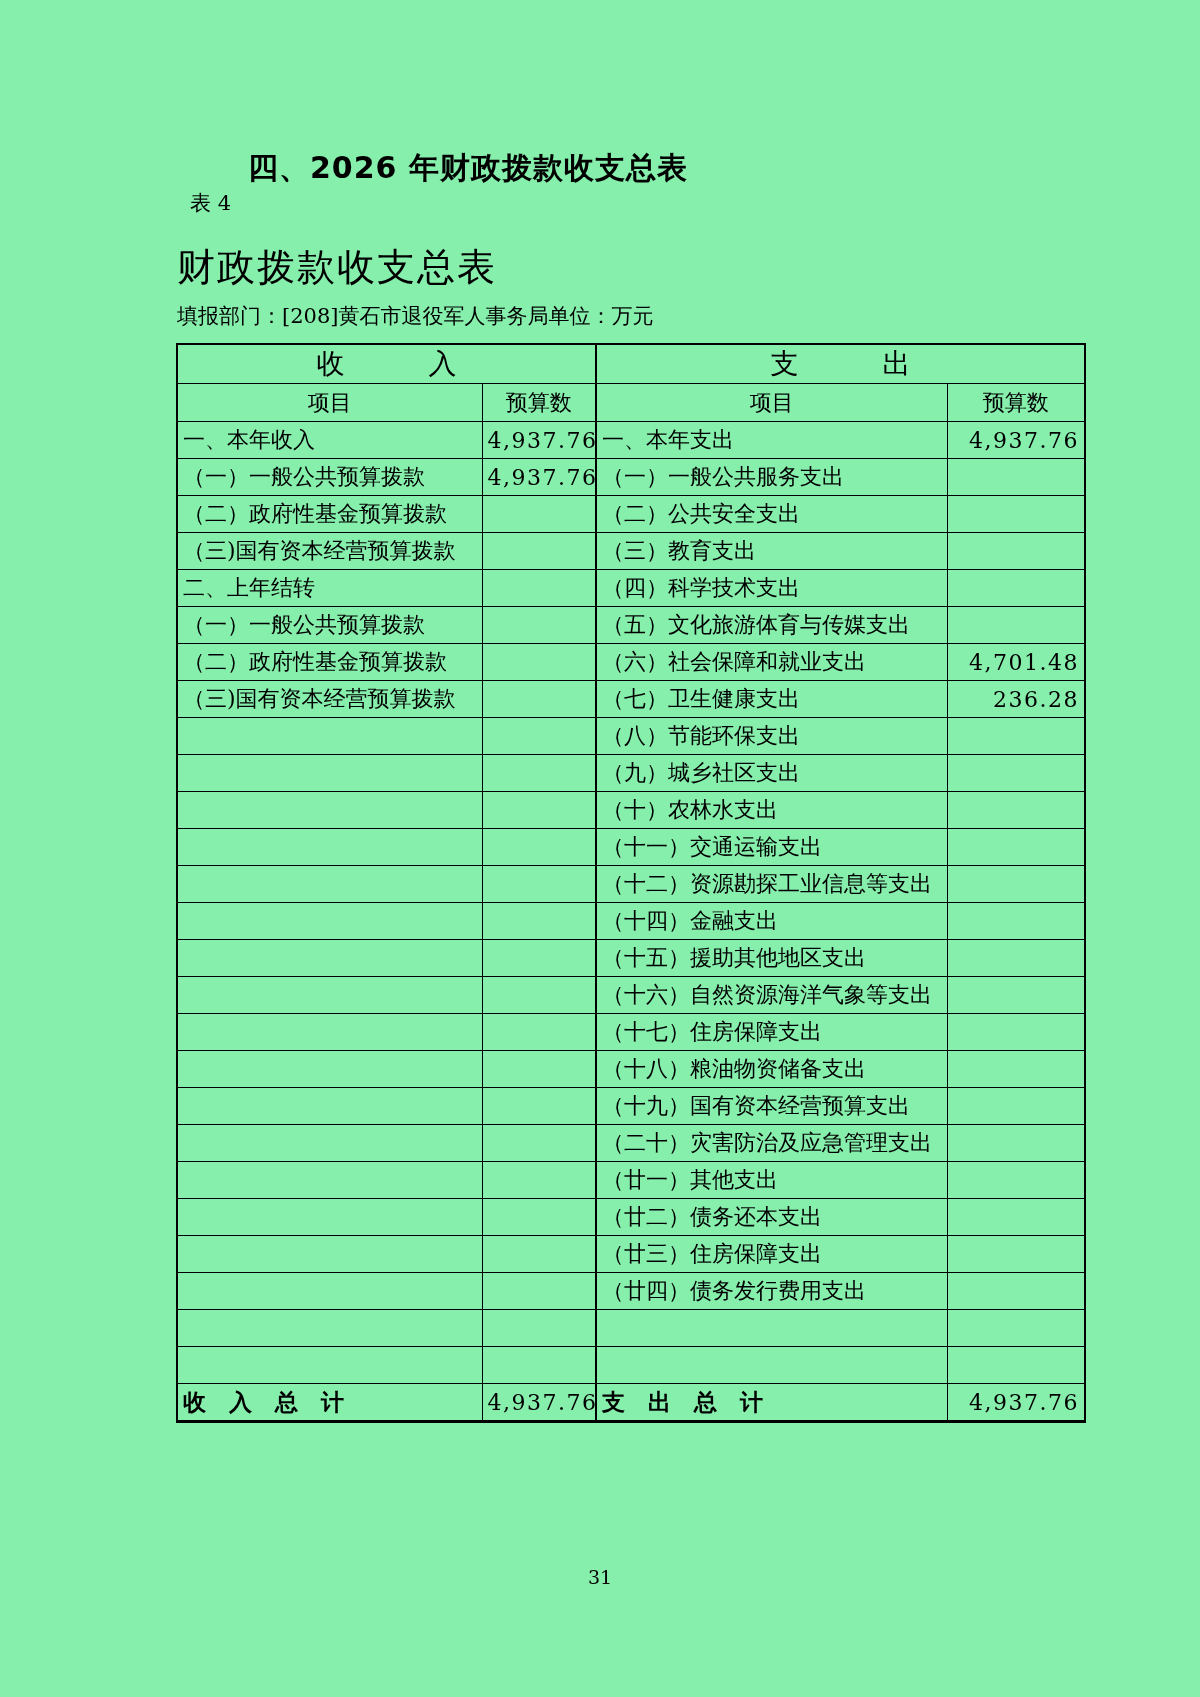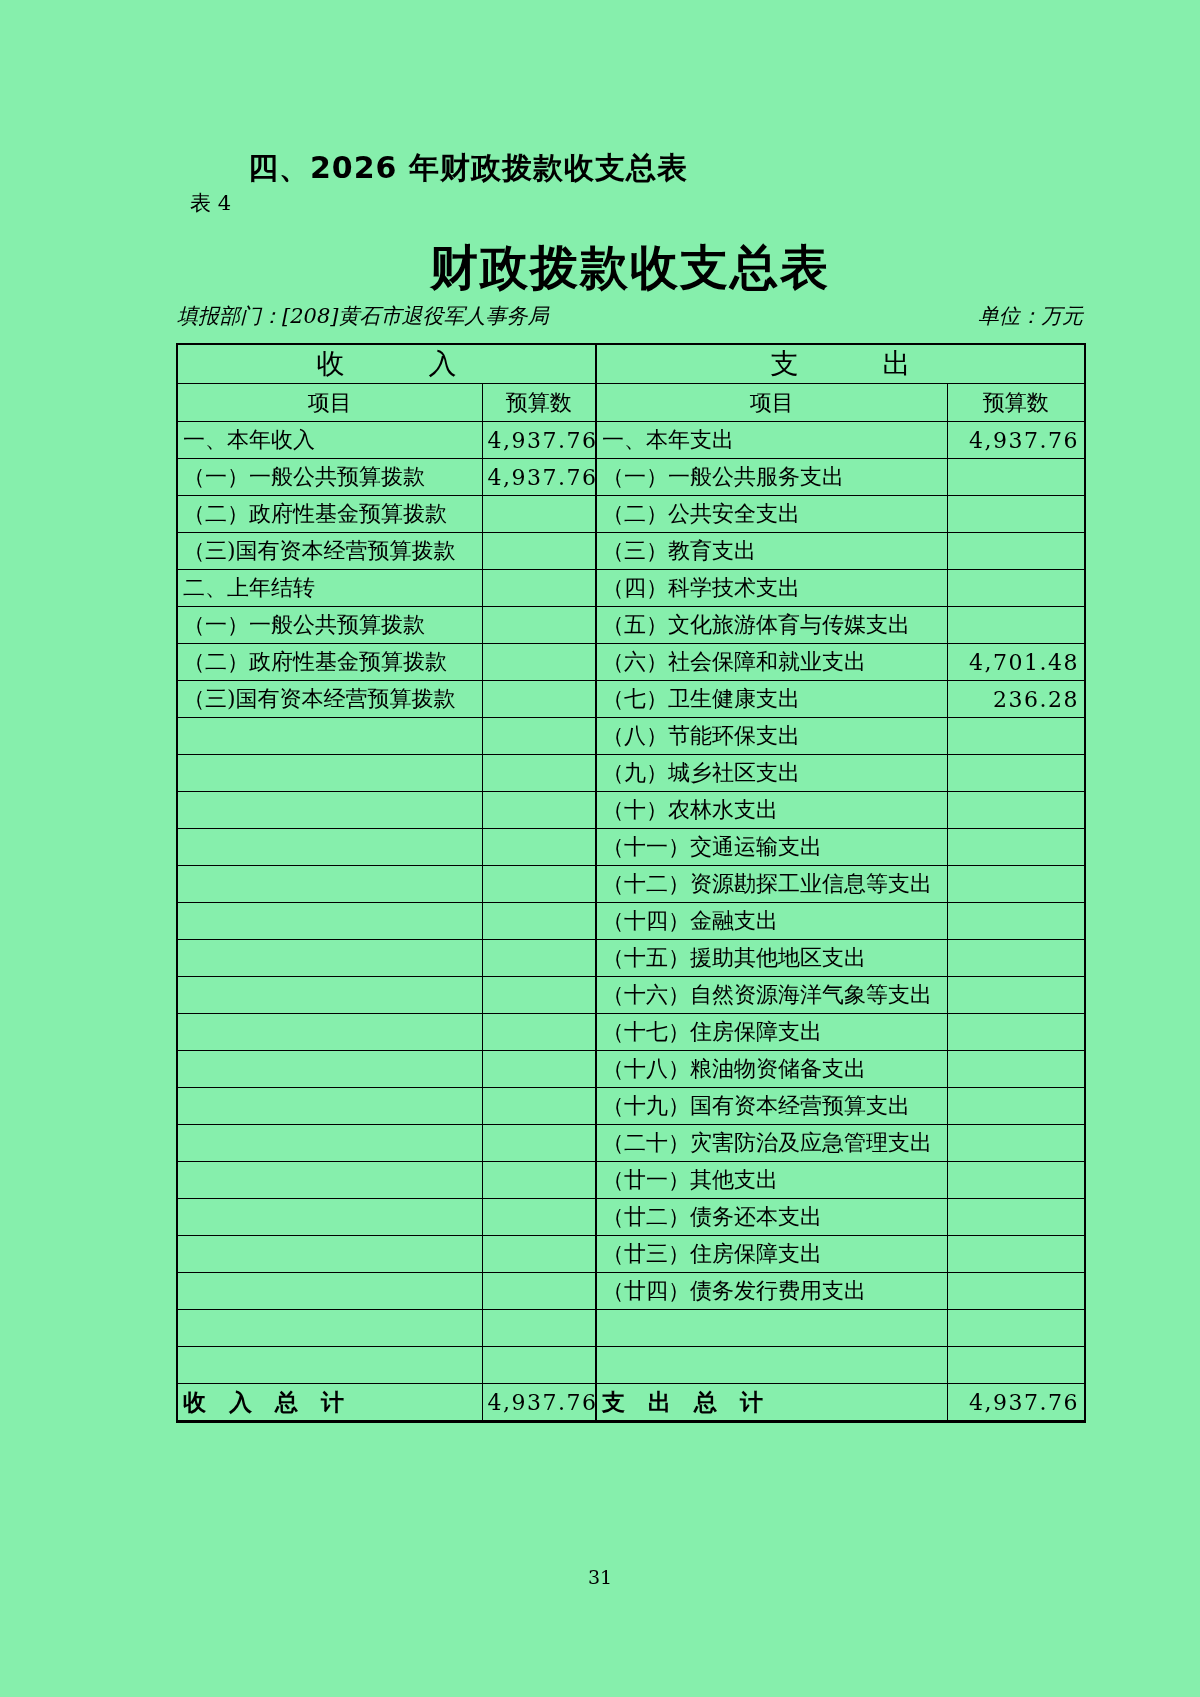--- a/index.html
+++ b/index.html
@@ -8,26 +8,26 @@
     color:#000;font-family:"DejaVu Serif","Liberation Serif",serif;
     margin:0 auto;overflow:hidden;
   }
   .heading{
     position:absolute;left:248px;top:150px;
     font-family:"DejaVu Sans","Liberation Sans",sans-serif;
     font-weight:bold;font-size:30px;line-height:36px;letter-spacing:1px;
   }
   .tlabel{position:absolute;left:190px;top:190px;font-size:21px;line-height:26px;}
   .title{
-    position:absolute;left:177px;width:906px;top:244px;text-align:center;
-    font-size:48px;line-height:46px;font-weight:bold;letter-spacing:2px;
+    position:absolute;left:177px;width:906px;top:244px;
+    font-size:38px;line-height:46px;font-weight:normal;letter-spacing:2px;
   }
   .meta{
     position:absolute;left:177px;width:906px;top:302px;font-size:21px;line-height:28px;
-    display:flex;justify-content:space-between;font-style:italic;
+    display:flex;
   }
   table.budget{
     position:absolute;left:176px;top:343px;width:908px;
     border-collapse:collapse;table-layout:fixed;
     font-size:22px;
     border:2px solid #000;border-bottom:3px solid #000;
   }
   table.budget th,table.budget td{
     border:1px solid #000;padding:0 5px;overflow:hidden;white-space:nowrap;
     font-weight:normal;

